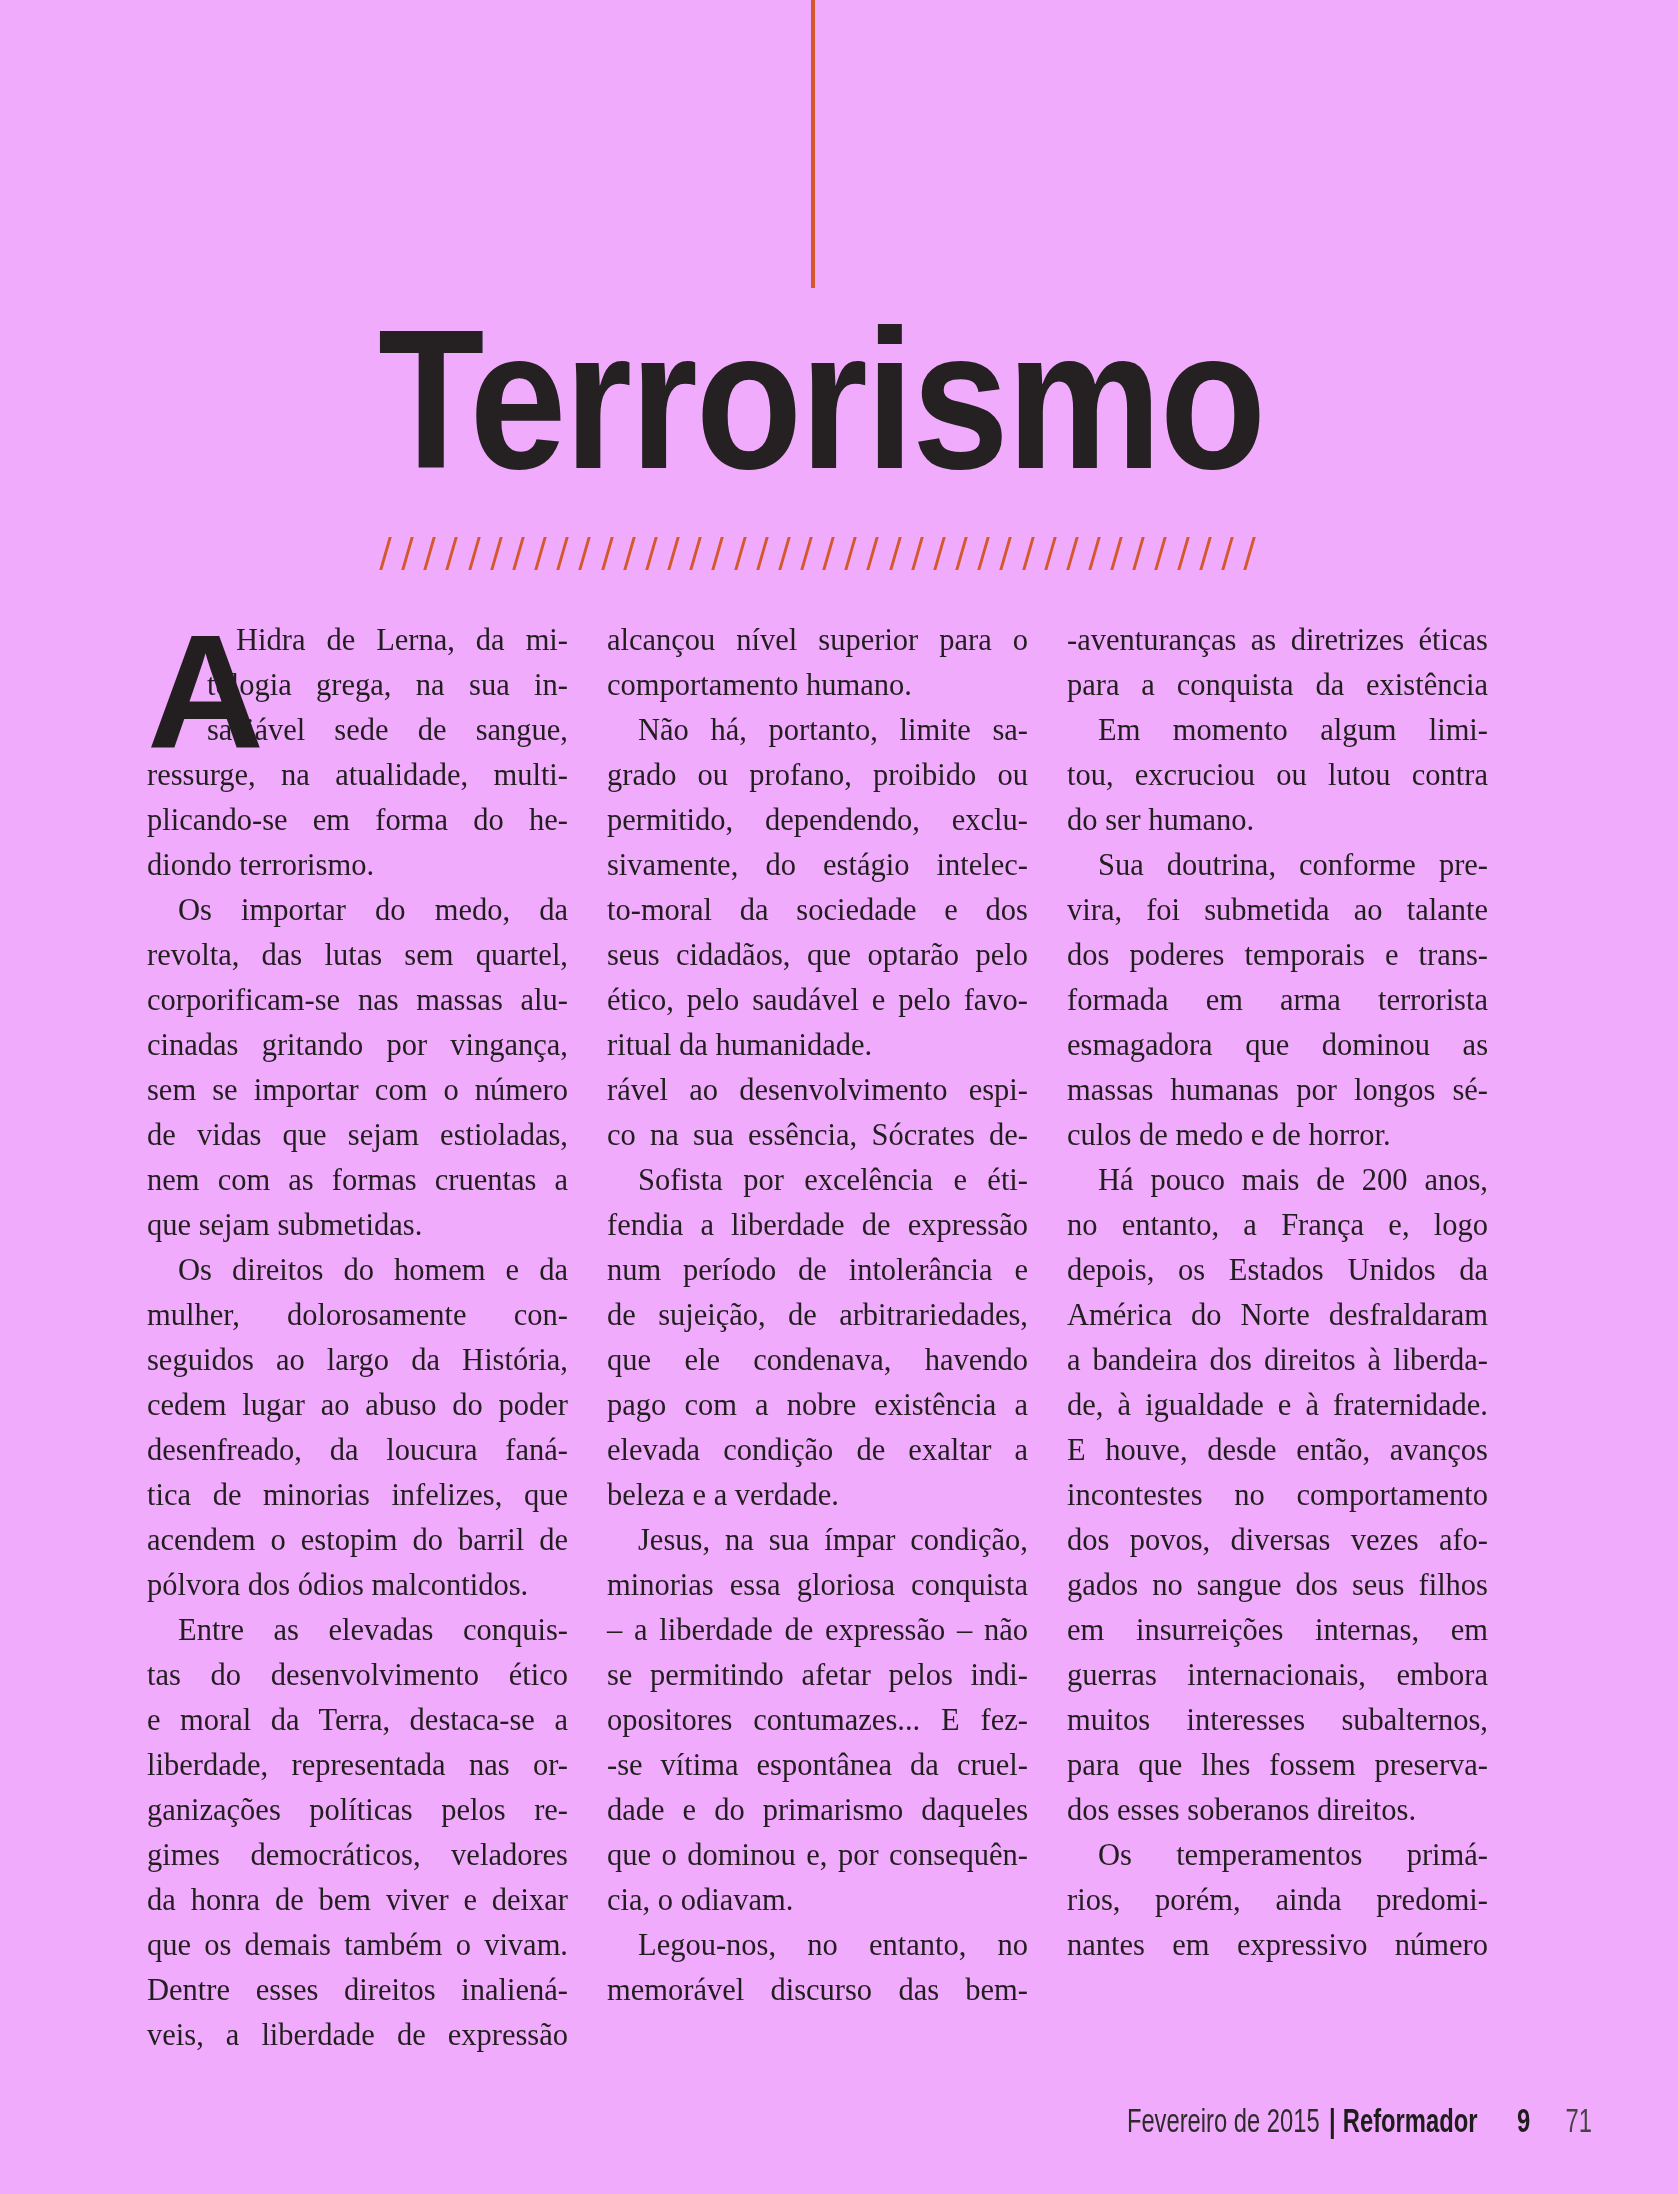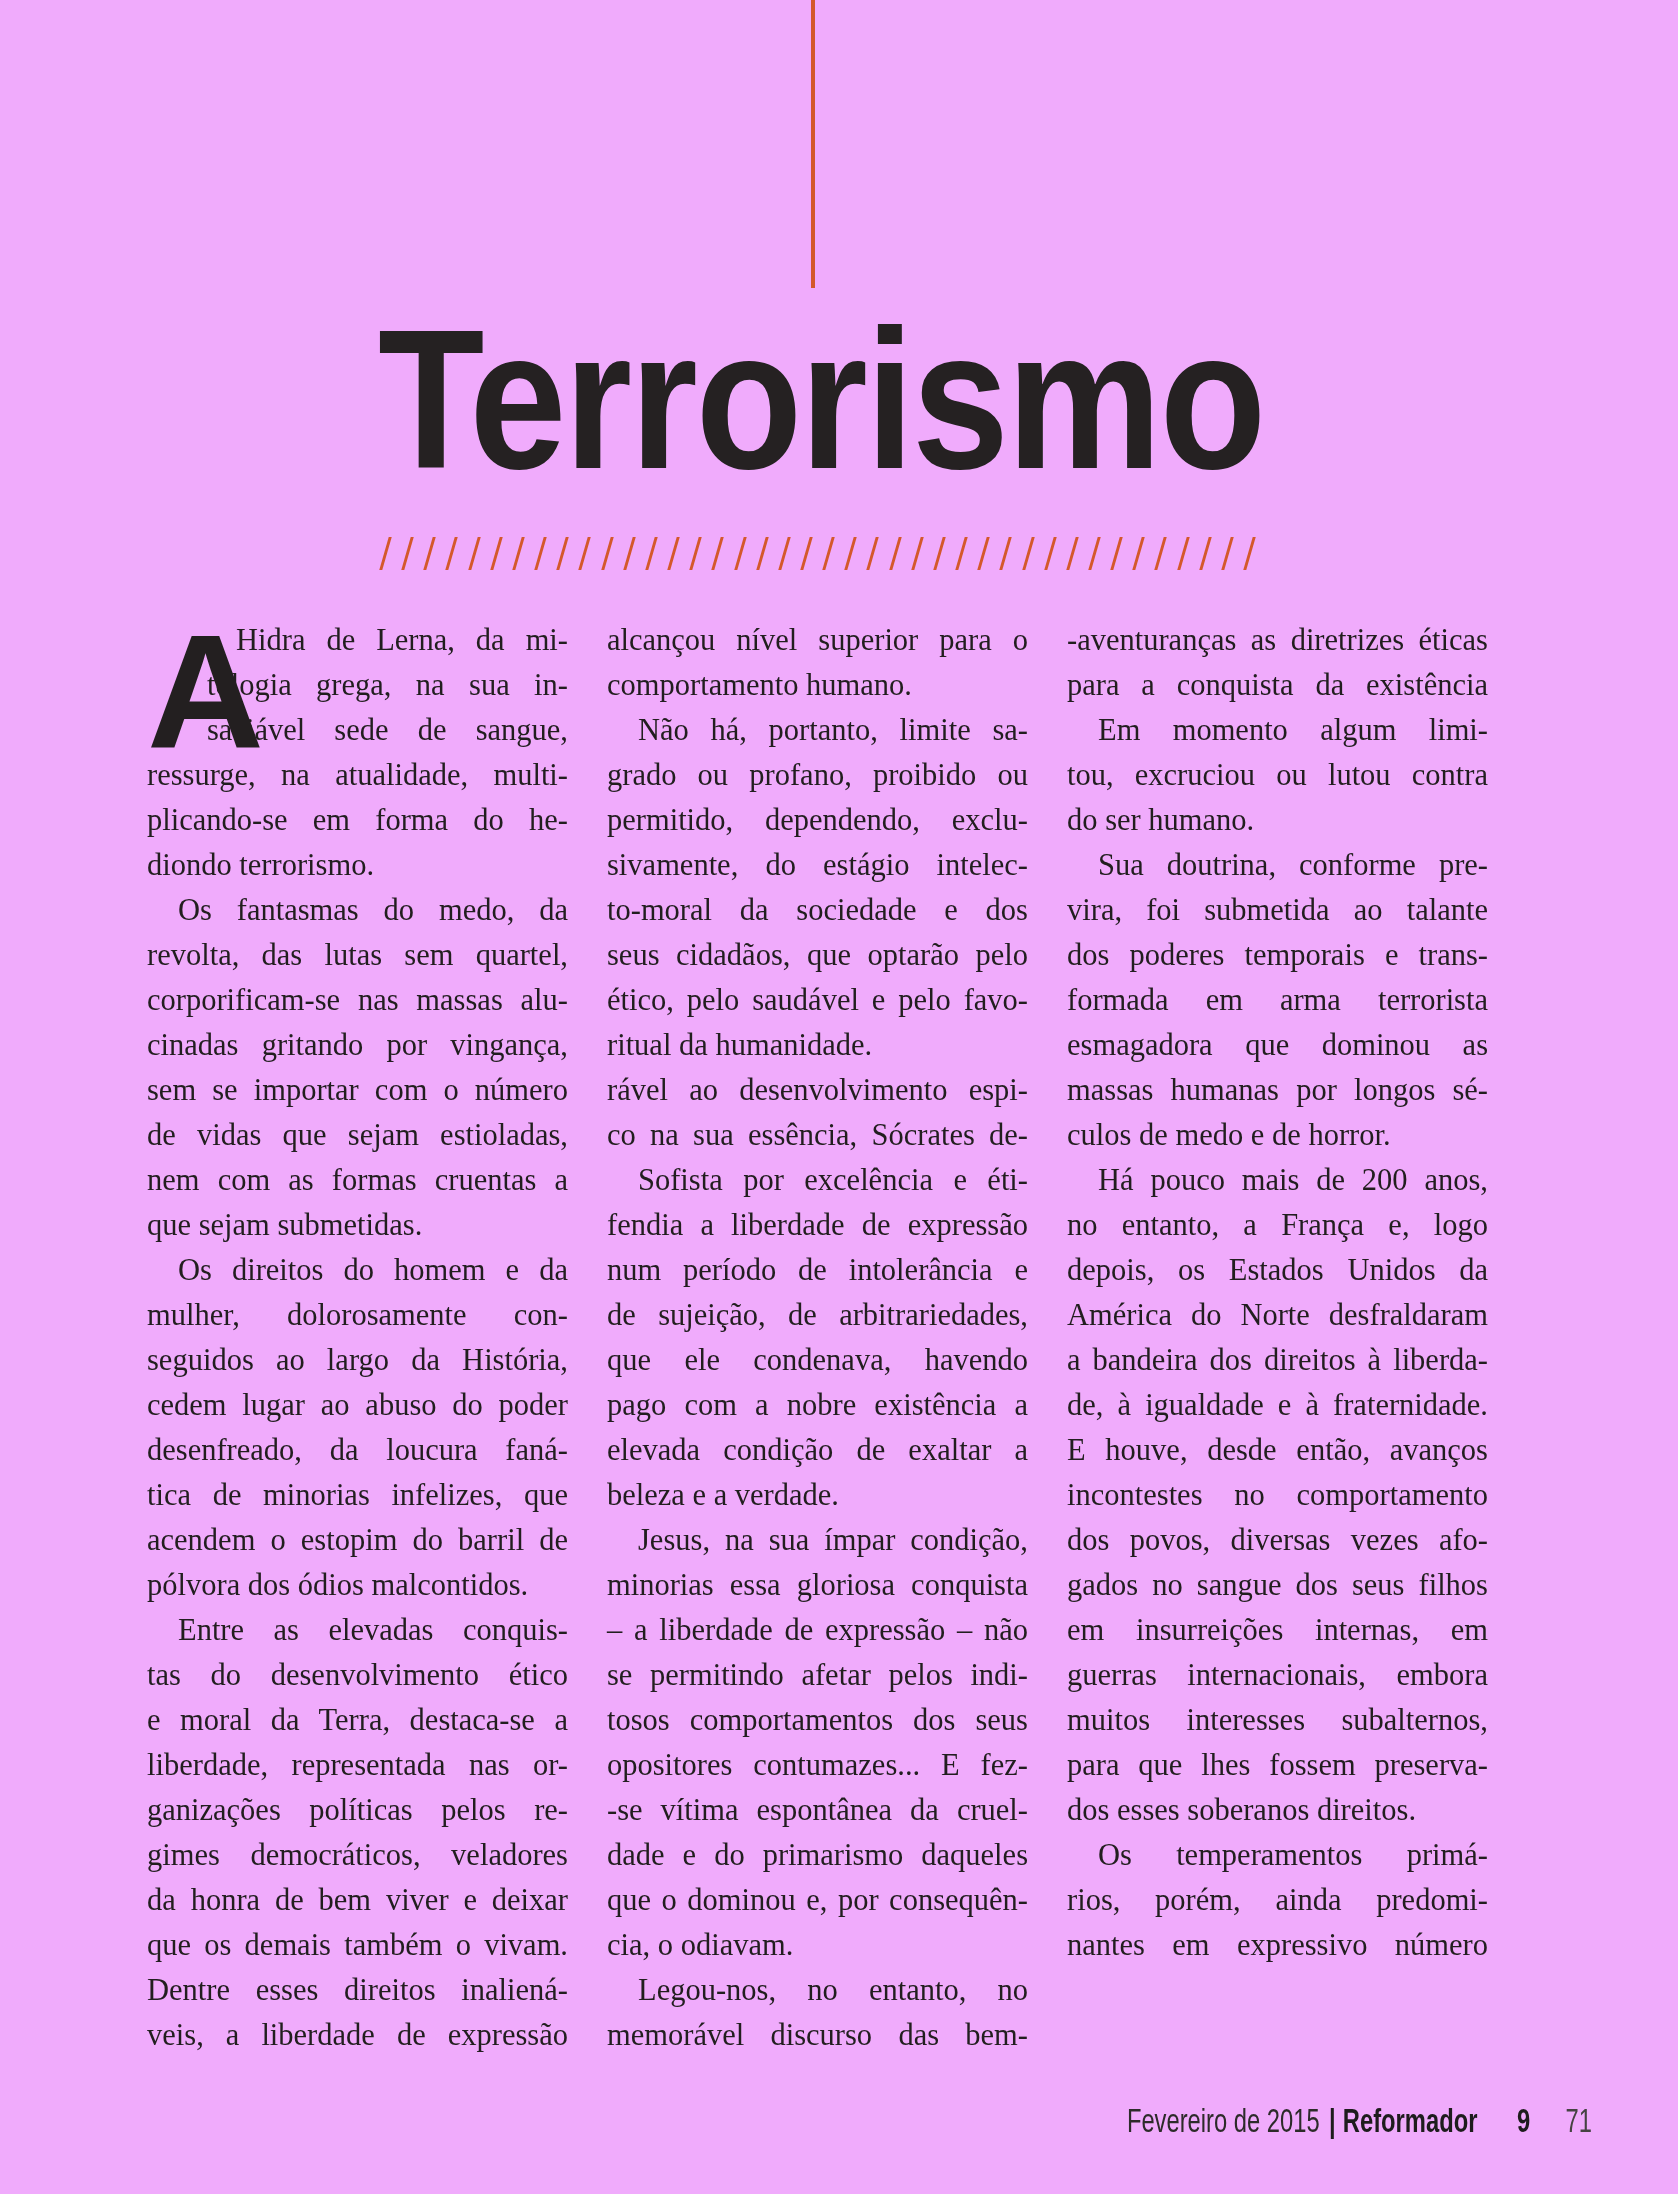--- a/index.html
+++ b/index.html
@@ -141,21 +141,21 @@
     </div>
   <div class="columns">
       <div class="col">
         <span class="dropcap">A</span>
         <div class="line dc dc1">Hidra de Lerna, da mi-</div>
         <div class="line dc">tologia grega, na sua in-</div>
         <div class="line dc">saciável sede de sangue,</div>
         <div class="line">ressurge, na atualidade, multi-</div>
         <div class="line">plicando-se em forma do he-</div>
         <div class="line end">diondo terrorismo.</div>
-        <div class="line ind">Os fantasmas do medo, da</div>
+        <div class="line ind">Os importar do medo, da</div>
         <div class="line">revolta, das lutas sem quartel,</div>
         <div class="line">corporificam-se nas massas alu-</div>
         <div class="line">cinadas gritando por vingança,</div>
         <div class="line">sem se importar com o número</div>
         <div class="line">de vidas que sejam estioladas,</div>
         <div class="line">nem com as formas cruentas a</div>
         <div class="line end">que sejam submetidas.</div>
         <div class="line ind">Os direitos do homem e da</div>
         <div class="line">mulher, dolorosamente con-</div>
         <div class="line">seguidos ao largo da História,</div>
@@ -193,21 +193,20 @@
         <div class="line">num período de intolerância e</div>
         <div class="line">de sujeição, de arbitrariedades,</div>
         <div class="line">que ele condenava, havendo</div>
         <div class="line">pago com a nobre existência a</div>
         <div class="line">elevada condição de exaltar a</div>
         <div class="line end">beleza e a verdade.</div>
         <div class="line ind">Jesus, na sua ímpar condição,</div>
         <div class="line">minorias essa gloriosa conquista</div>
         <div class="line">– a liberdade de expressão – não</div>
         <div class="line">se permitindo afetar pelos indi-</div>
-        <div class="line">tosos comportamentos dos seus</div>
         <div class="line">opositores contumazes... E fez-</div>
         <div class="line">-se vítima espontânea da cruel-</div>
         <div class="line">dade e do primarismo daqueles</div>
         <div class="line">que o dominou e, por consequên-</div>
         <div class="line end">cia, o odiavam.</div>
         <div class="line ind">Legou-nos, no entanto, no</div>
         <div class="line">memorável discurso das bem-</div>
       </div>
       <div class="col">
         <div class="line">-aventuranças as diretrizes éticas</div>

